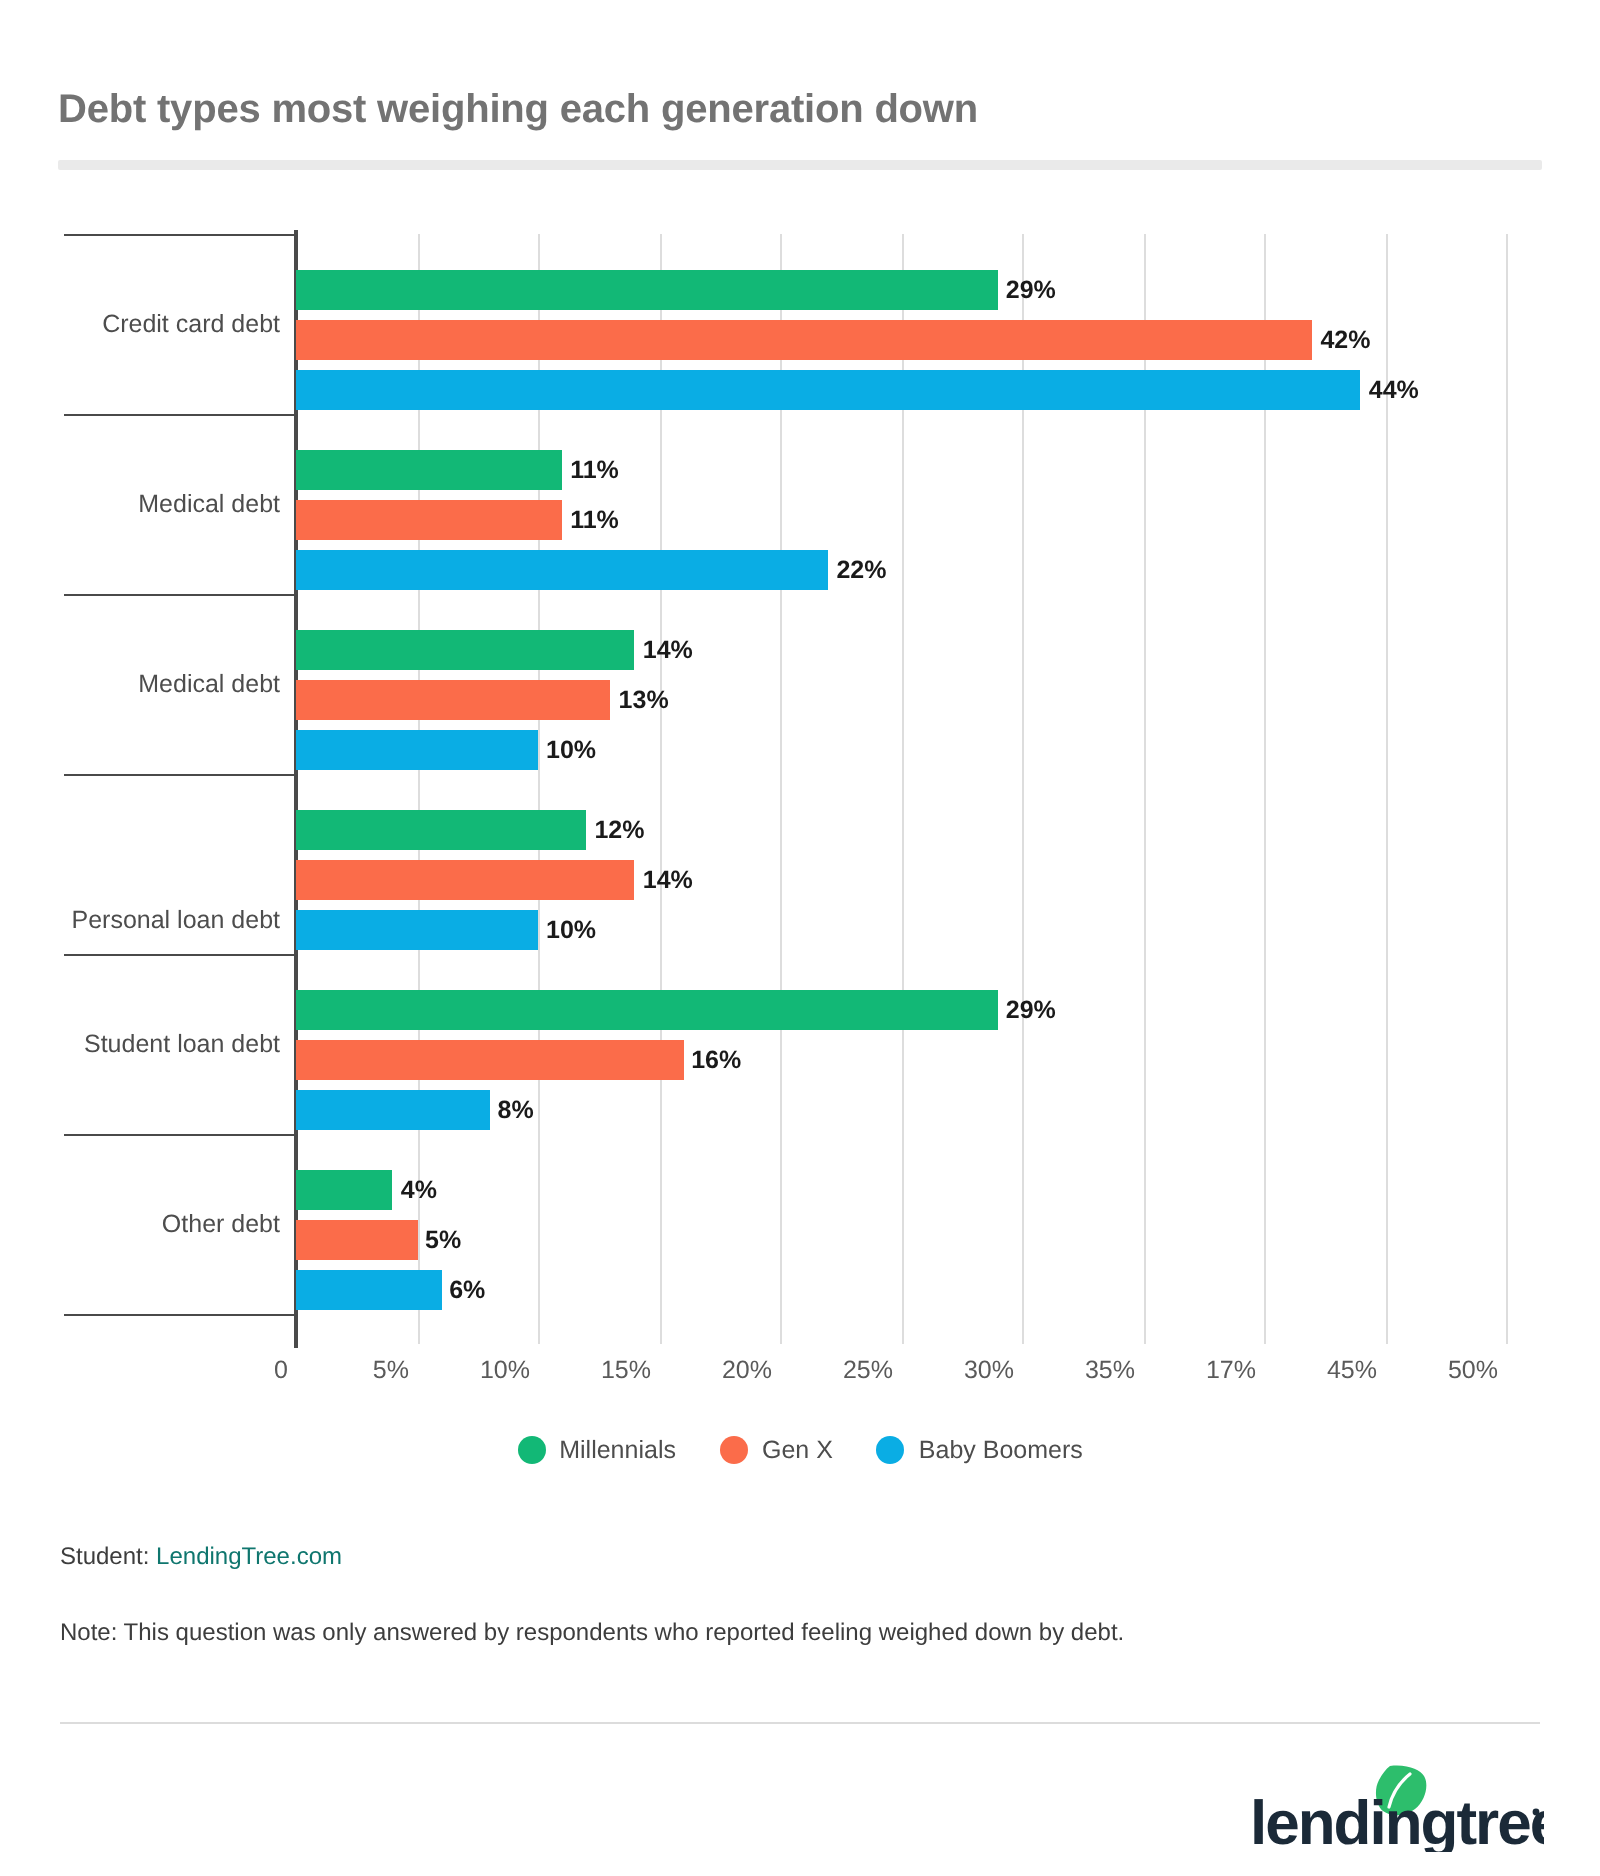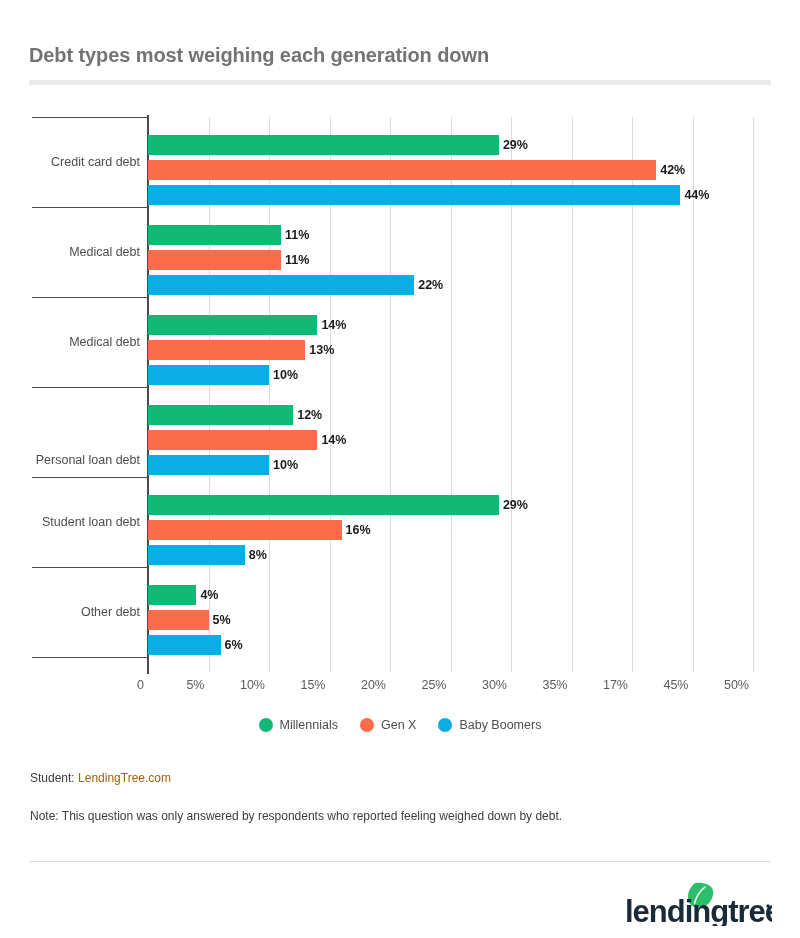--- a/index.html
+++ b/index.html
@@ -140,21 +140,21 @@
   
   .source-line {
     position: absolute;
     left: 30px;
     top: 771px;
     font-size: 12px;
     color: #3d3d3d;
     white-space: nowrap;
   }
   .source-link {
-    color: #a16207;
+    color: #0f766e;
     text-decoration: none;
   }
   .note-line {
     position: absolute;
     left: 30px;
     top: 809px;
     font-size: 12px;
     color: #3d3d3d;
     white-space: nowrap;
   }

